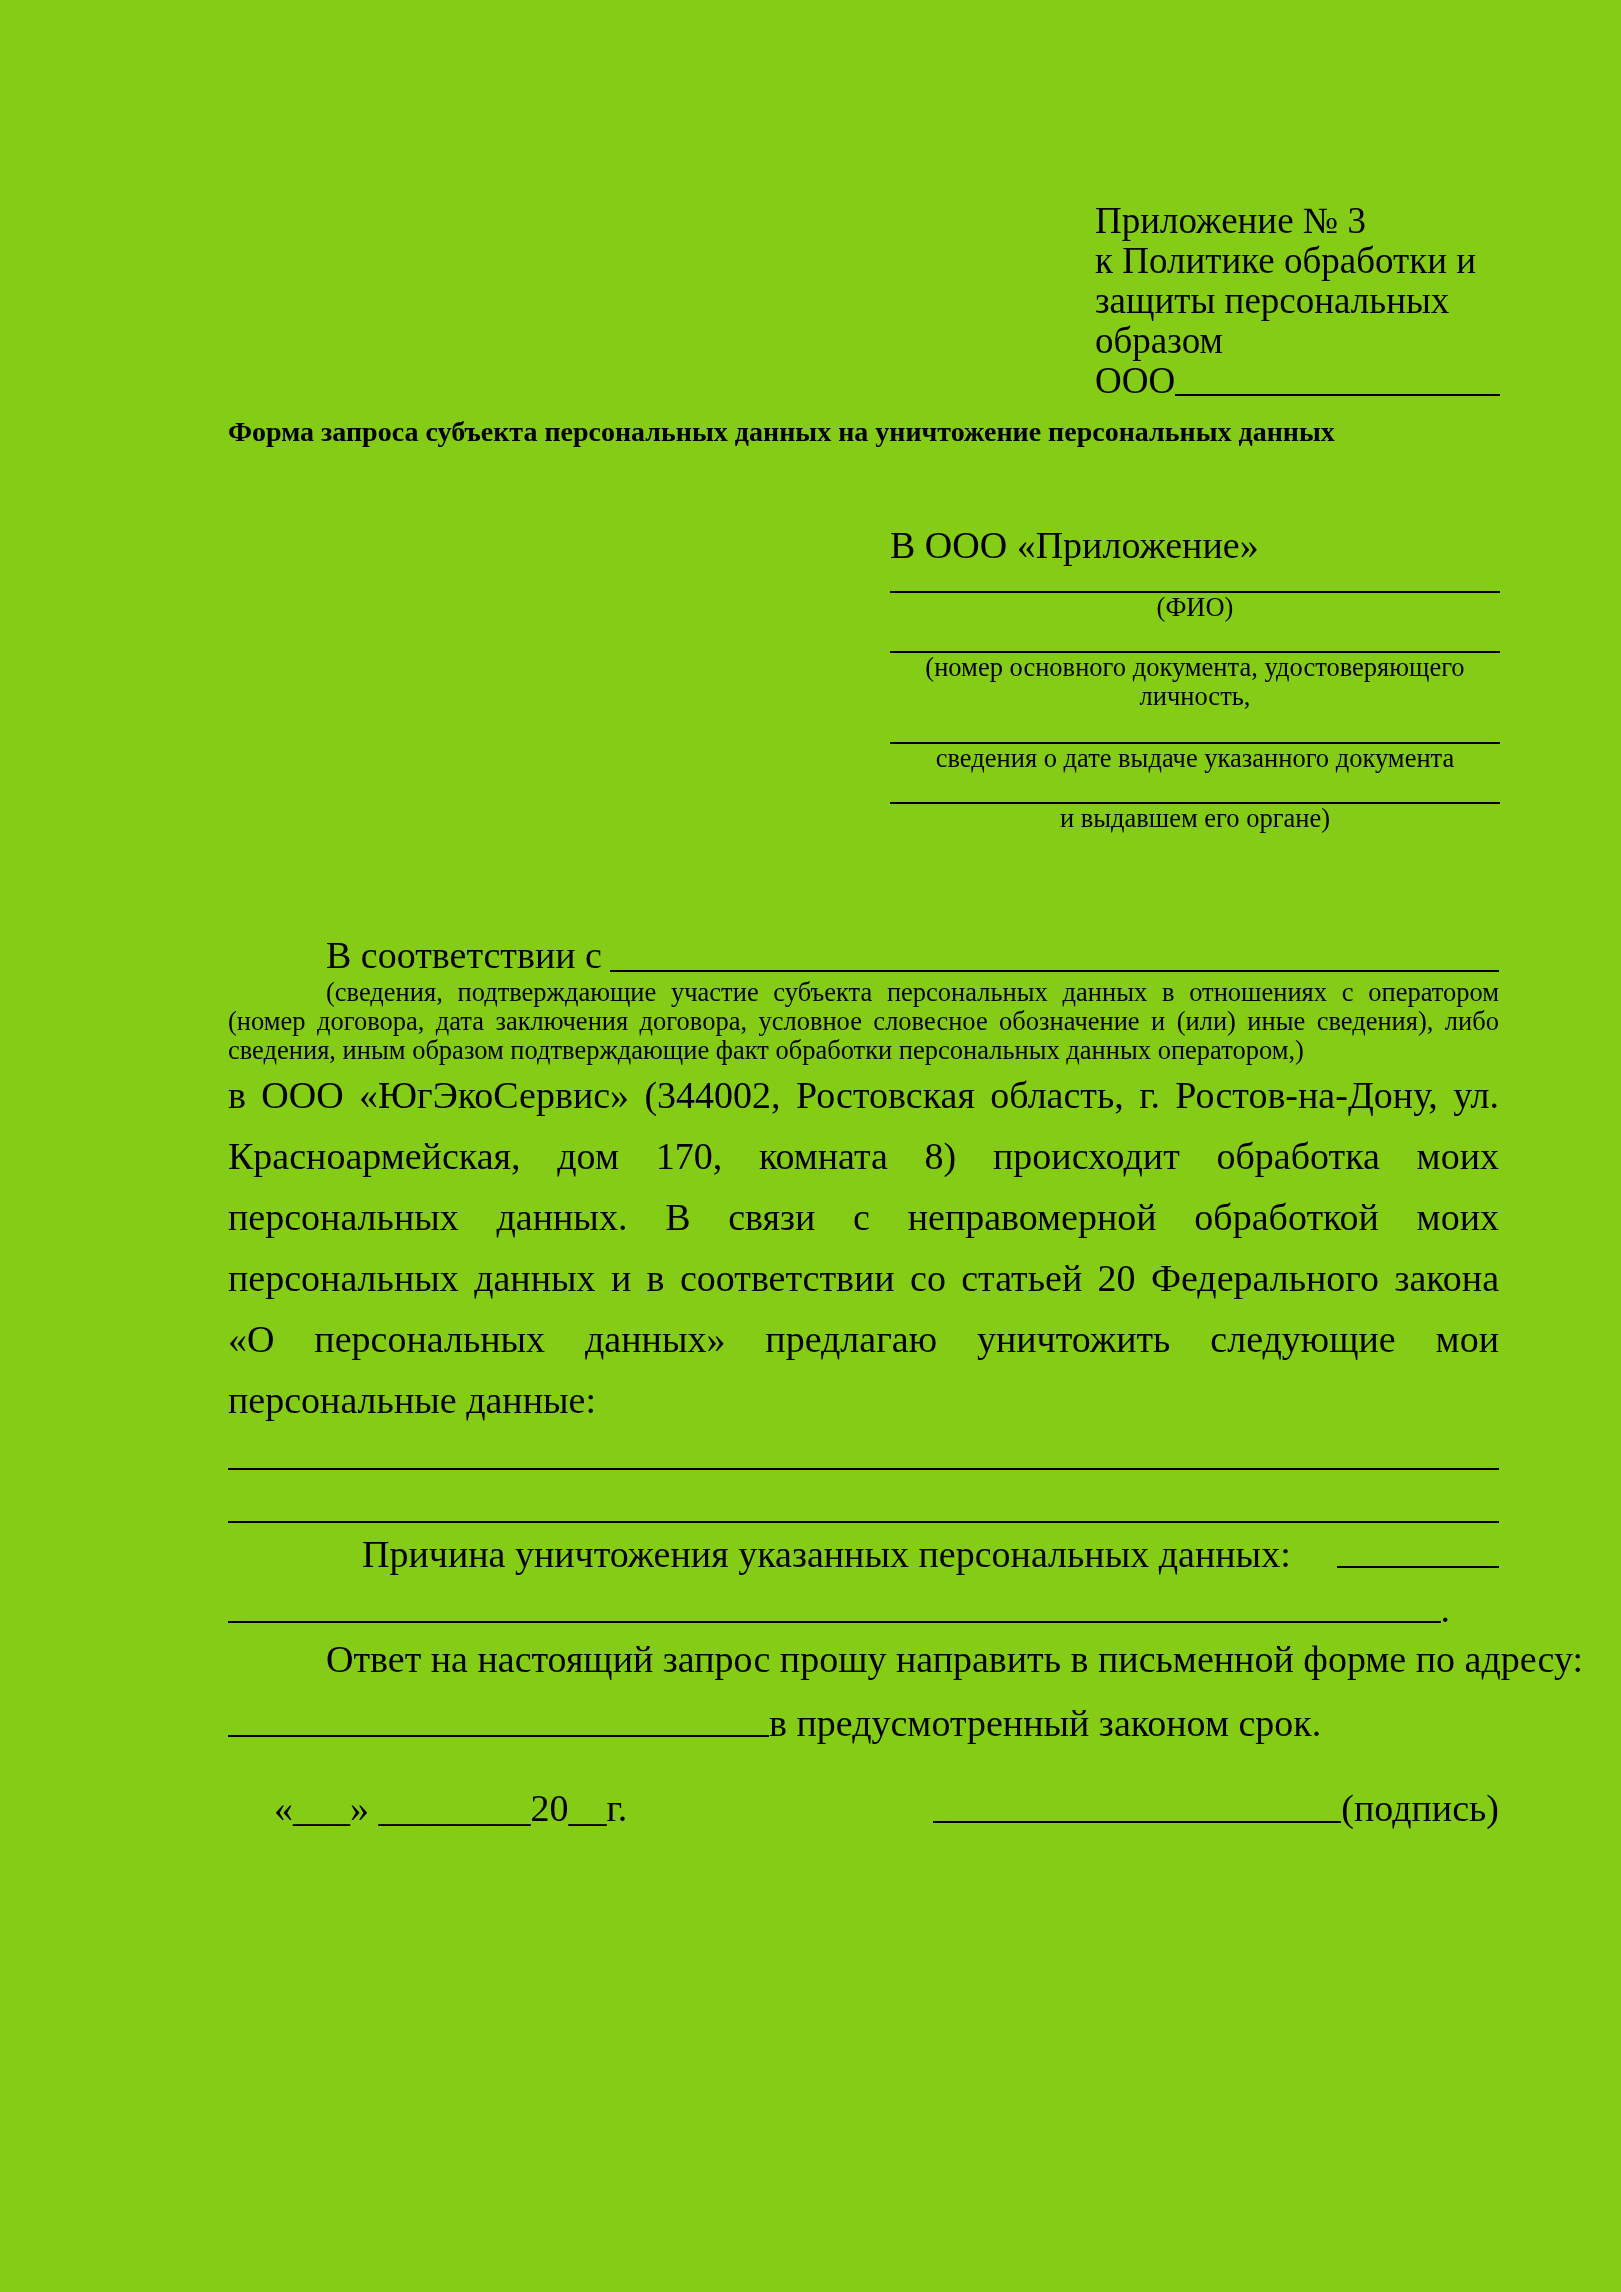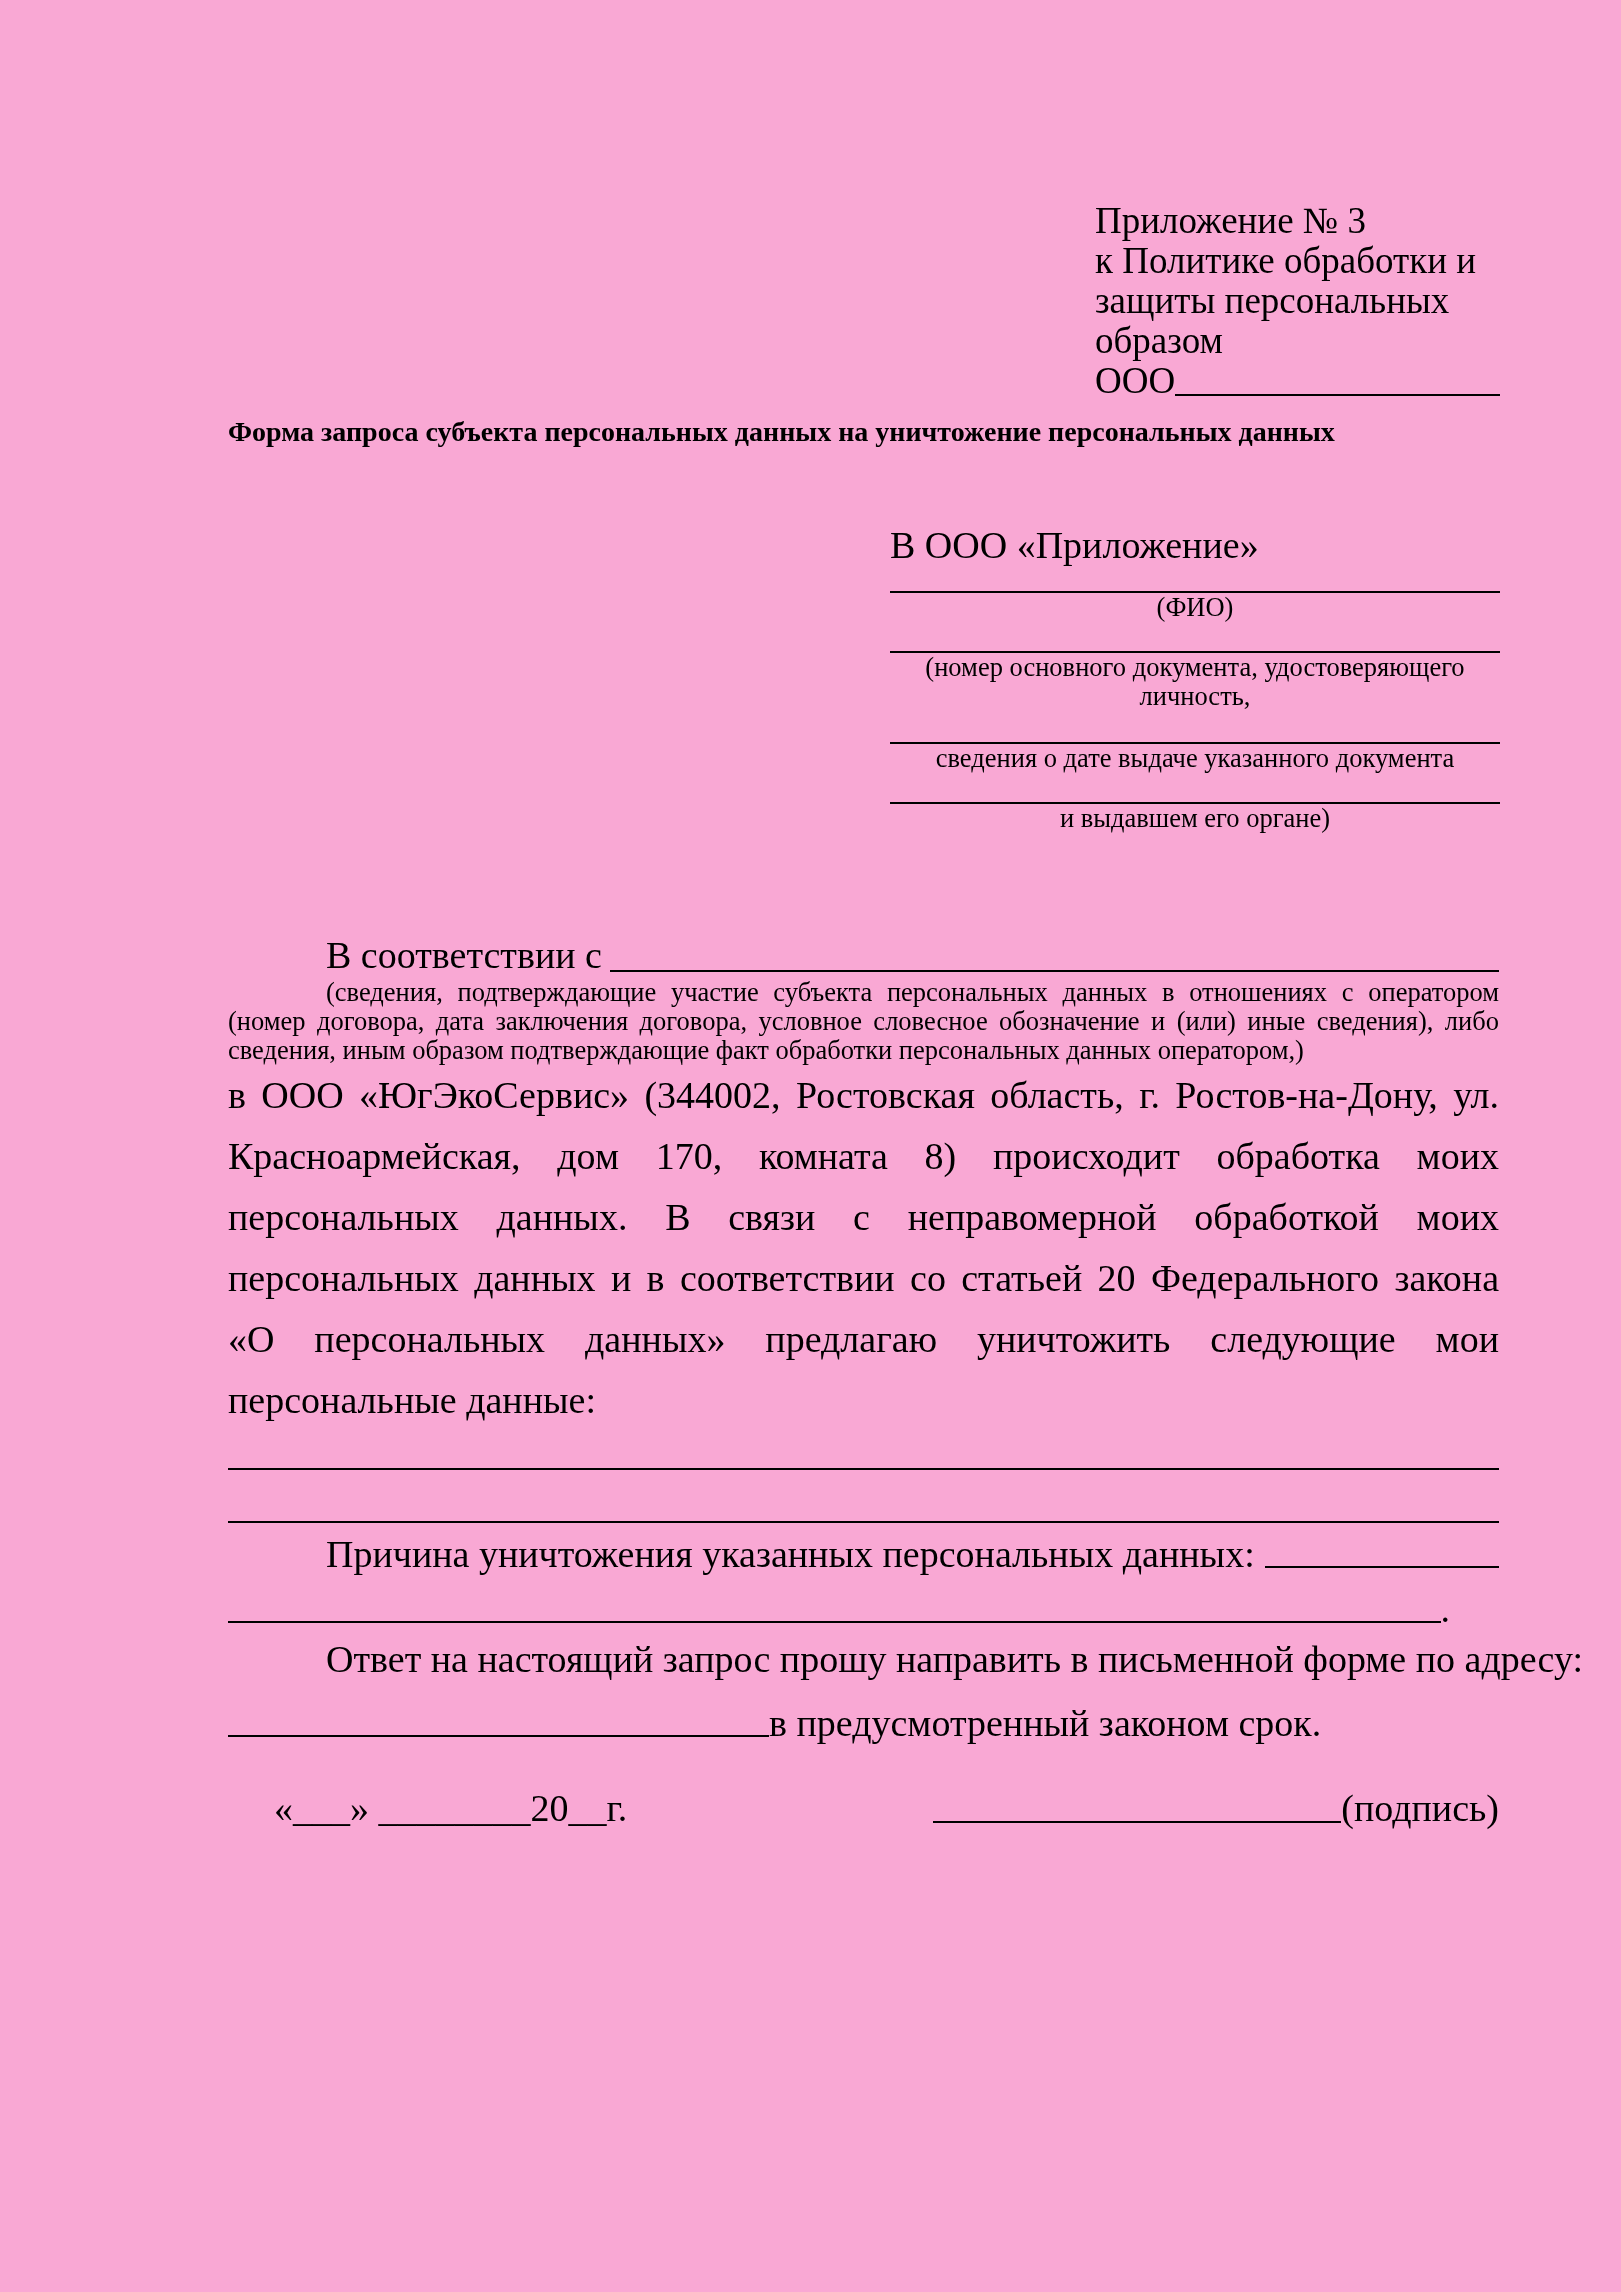--- a/index.html
+++ b/index.html
@@ -1,21 +1,21 @@
 <!DOCTYPE html>
 <html><head>
 <meta charset="utf-8">
 <style>
   * { margin: 0; padding: 0; box-sizing: border-box; }
   html, body { background: #e8e8e8; }
   .page {
     position: relative;
     width: 1621px;
     height: 2293px;
-    background: #f9a8d4;
+    background: #84cc16;
     font-family: "Liberation Serif", "DejaVu Serif", serif;
     color: #000000;
     margin: 0 auto;
     overflow: hidden;
   }
   .abs { position: absolute; }
 
   
   .header-block { left: 1095px; top: 201px; width: 405px; font-size: 37px; line-height: 40px; }
   .header-ooo-row { display: flex; align-items: flex-end; }
@@ -54,21 +54,21 @@
   }
 
   .main-para {
     font-size: 38px; line-height: 61px;
     text-align: justify;
   }
 
   .blank-a { height: 39px; }
   .blank-b { height: 53px; }
 
-  .reason-row { height: 53px; font-size: 38px; }
+  .reason-row { height: 53px; font-size: 38px; gap: 36px; }
   .reason-row .text { line-height: 43px; }
   .reason-row .fill { margin-bottom: 7.8px; margin-left: 9.8px; }
 
   .linec-row { height: 55px; font-size: 38px; padding-right: 49px; }
   .linec-row .fill { margin-bottom: 7.8px; }
   .linec-row .dot { line-height: 43px; }
 
   .answer-para {
     height: 57px; font-size: 38px; line-height: 57px;
     text-align: justify; text-align-last: justify; text-indent: 98px;

